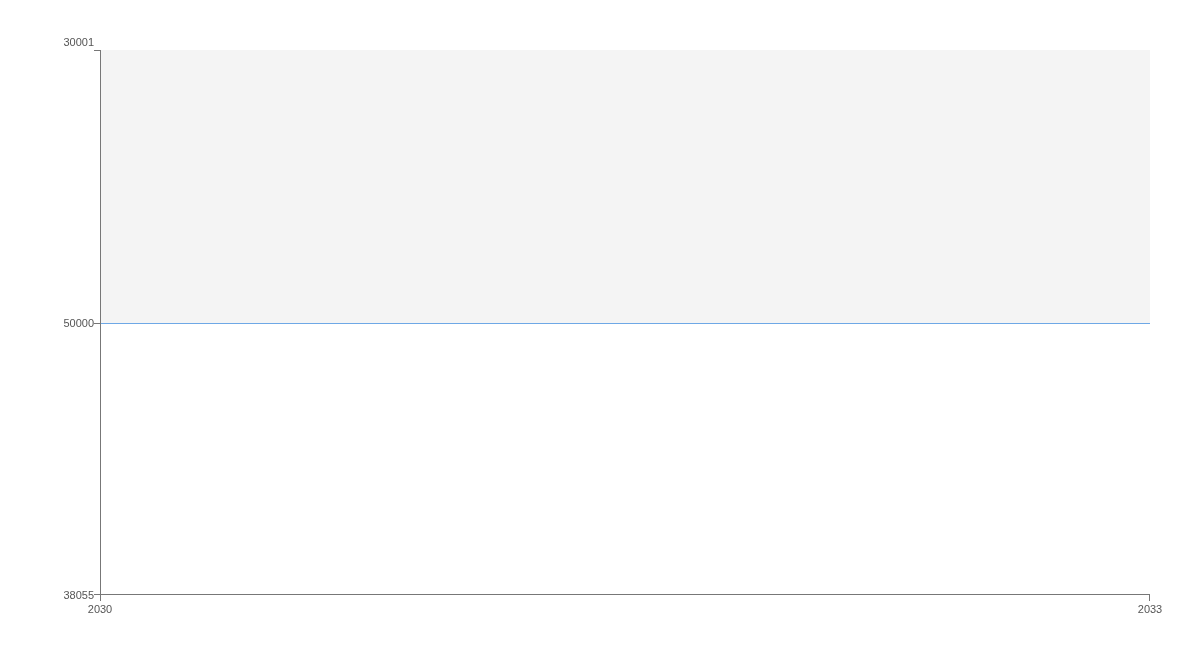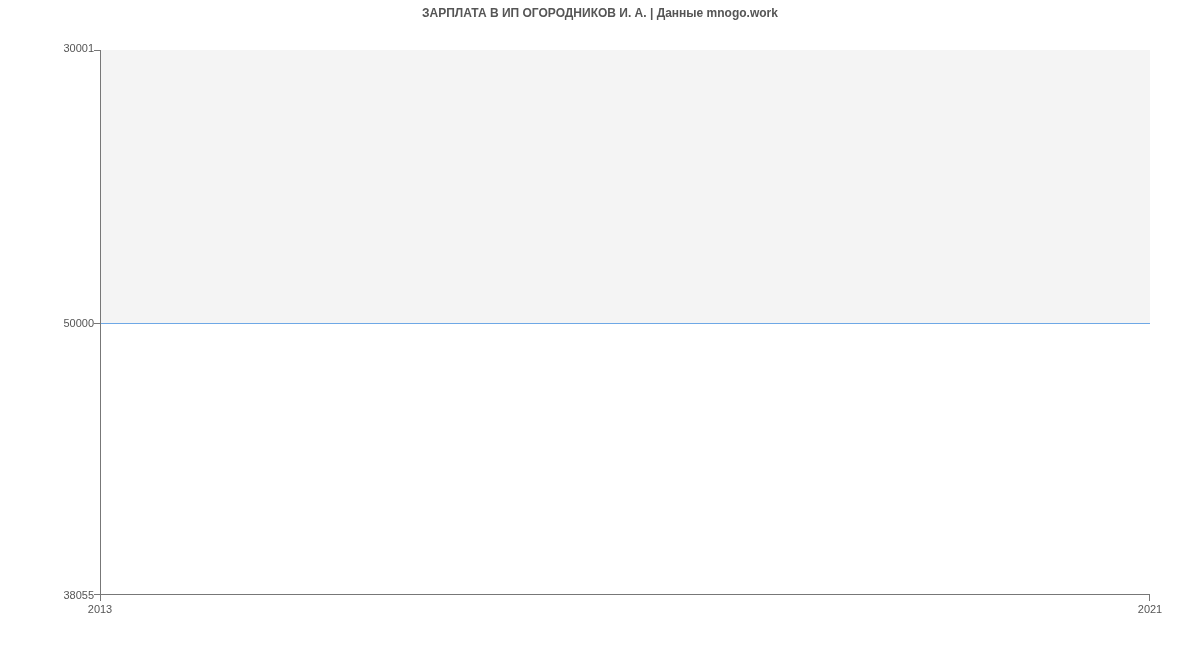--- a/index.html
+++ b/index.html
@@ -92,47 +92,46 @@
   
   .ylabel {
     position: absolute;
     right: 1106px; 
     font-size: 11px;
     color: #555;
     transform: translateY(-50%);
     text-align: right;
     width: 60px;
   }
-  .ylabel.top    { top: 48px; }
+  .ylabel.top    { top: 42px; }
   .ylabel.mid    { top: calc(50px + 272.5px); }
   .ylabel.bottom { top: calc(50px + 545px); }
 
   .xlabel {
     position: absolute;
     top: calc(50px + 545px + 8px);
     font-size: 11px;
     color: #555;
     transform: translateX(-50%);
   }
   .xlabel.left  { left: 100px; }
   .xlabel.right { left: calc(100px + 1050px); }
 </style>
 </head>
 <body>
 
 <div class="chart-frame">
 
-  <div class="title">ЗАРПЛАТА В ИП ОГОРОДНИКОВ И. А. | Данные mnogo.work</div>
 
   <div class="ylabel top">30001</div>
   <div class="ylabel mid">50000</div>
   <div class="ylabel bottom">38055</div>
 
-  <div class="xlabel left">2013</div>
-  <div class="xlabel right">2021</div>
+  <div class="xlabel left">2030</div>
+  <div class="xlabel right">2033</div>
 
   <div class="plot-area">
     <div class="upper-band"></div>
     <div class="line"></div>
 
     <div class="y-axis"></div>
     <div class="x-axis"></div>
 
     <div class="ytick top"></div>
     <div class="ytick mid"></div>

